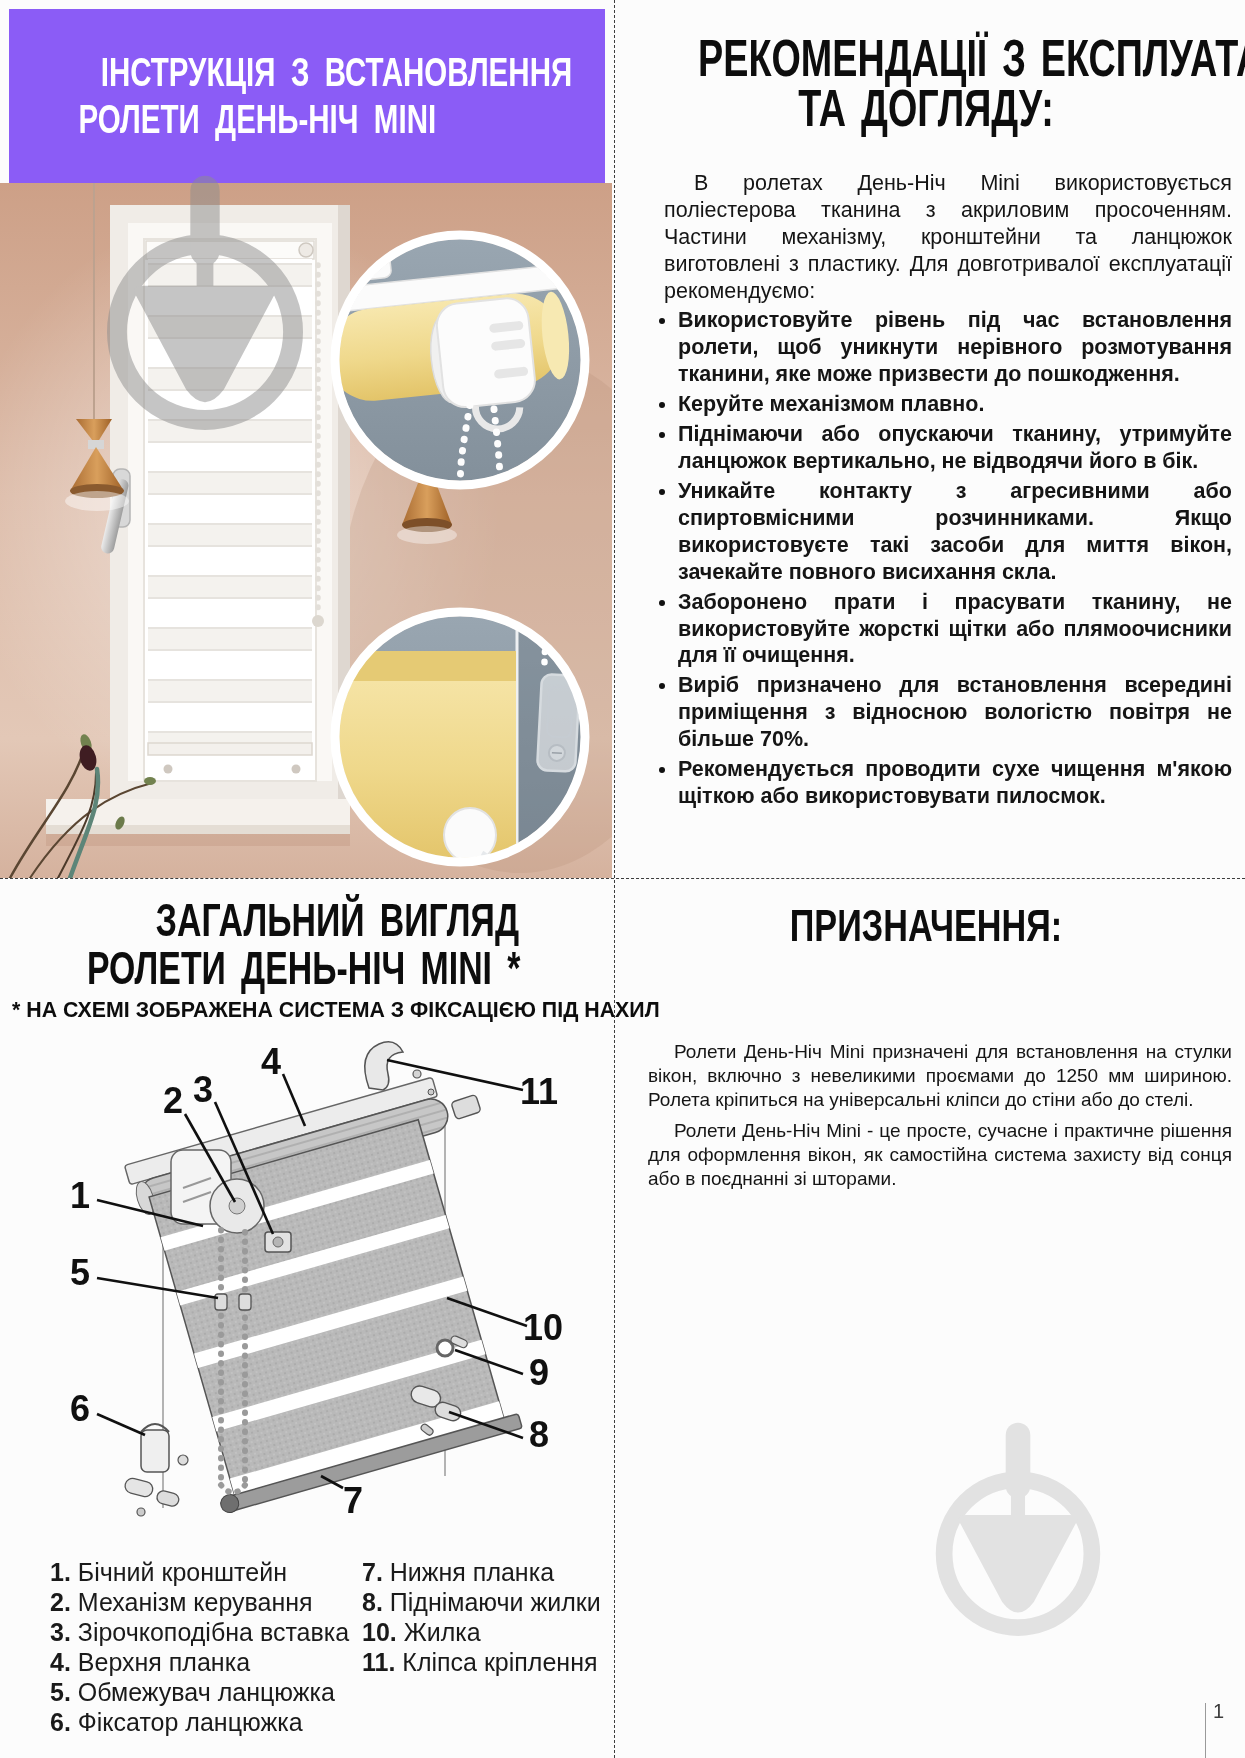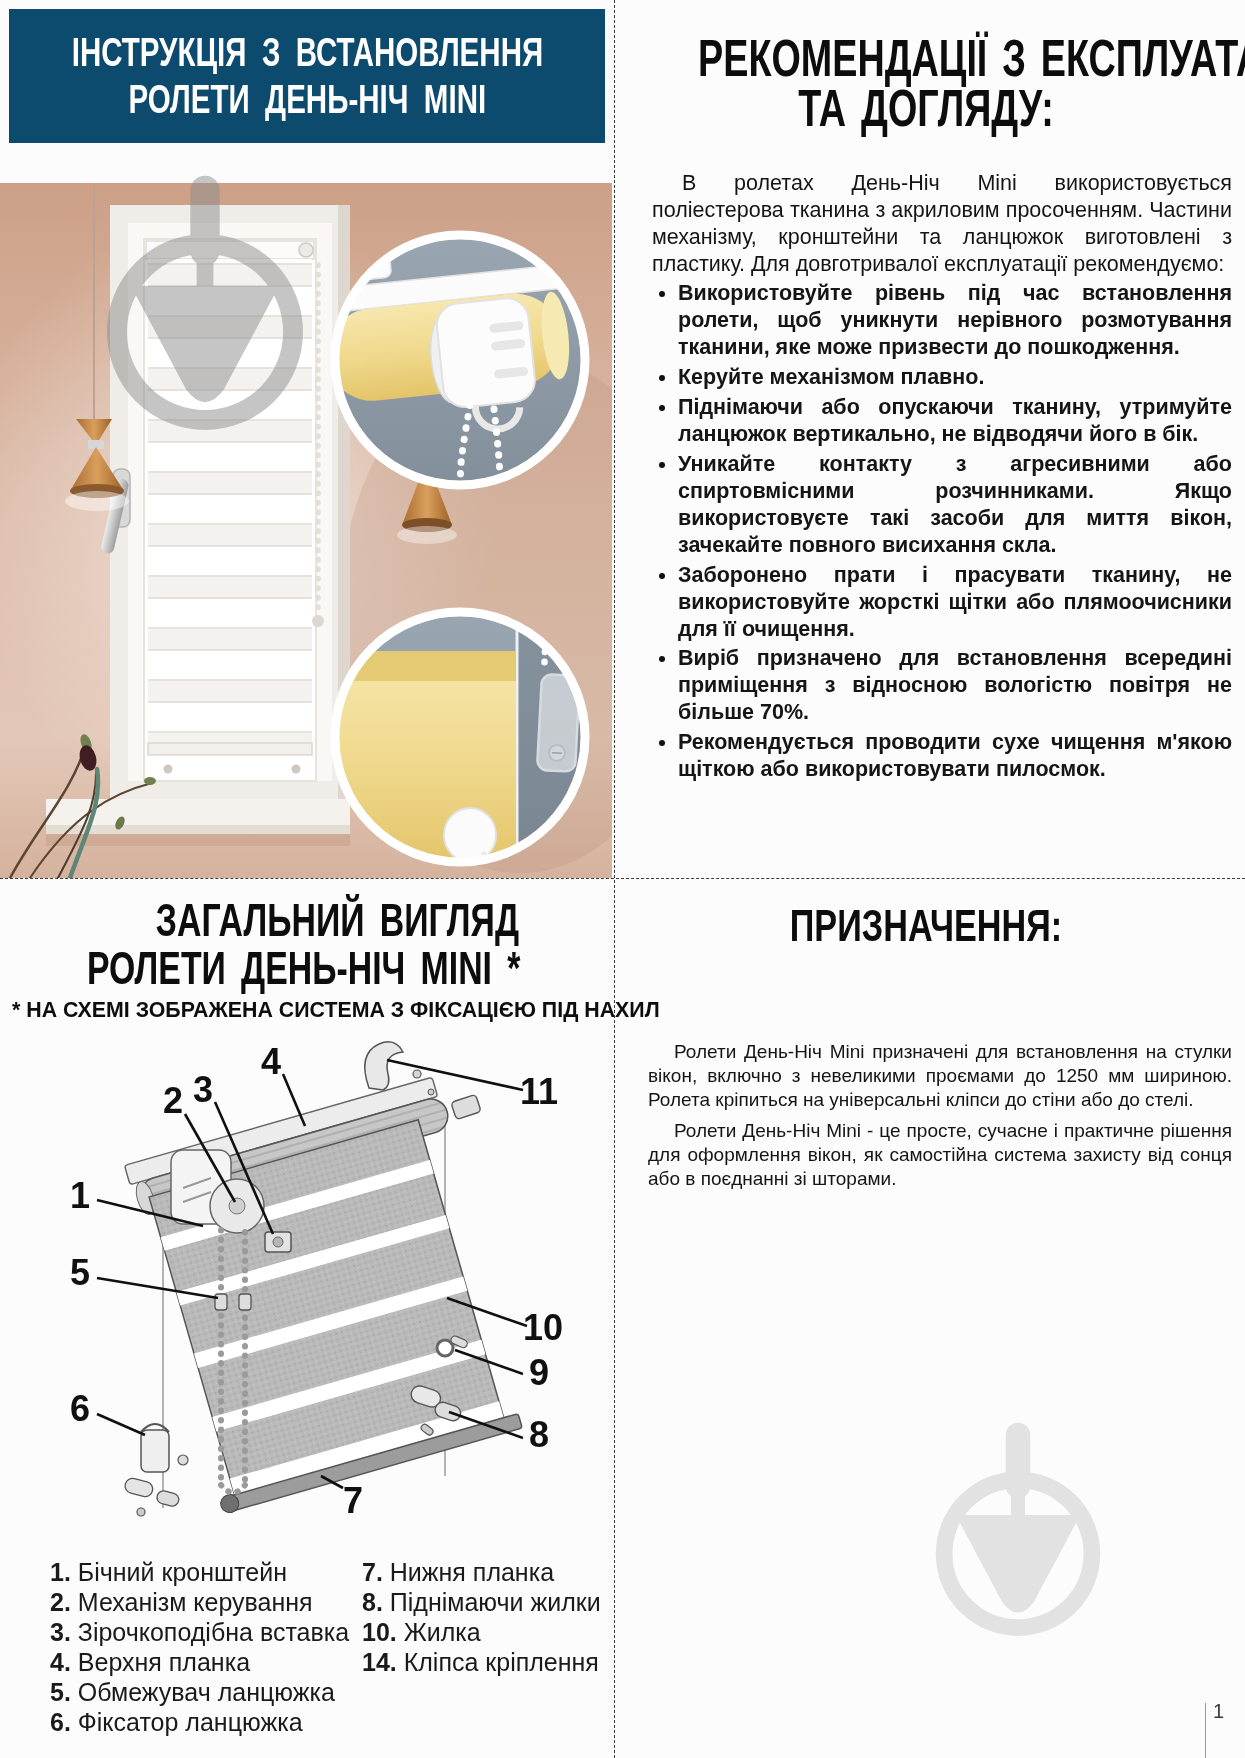--- a/index.html
+++ b/index.html
@@ -7,22 +7,22 @@
     width:1245px;height:1758px;position:relative;overflow:hidden;
     background:#fcfcfc;font-family:"Liberation Sans",sans-serif;color:#141414;
   }
   .abs{position:absolute;}
   
   .v-dash{left:614px;top:0;width:0;height:1758px;border-left:1px dashed #3c3c3c;}
   .h-dash{top:878px;left:0;width:1245px;height:0;border-top:1px dashed #3c3c3c;}
 
   
   .tl-header{
-    left:9px;top:9px;width:596px;height:134px;background:#0c4a6e;
-    display:flex;flex-direction:column;justify-content:center;align-items:center;gap:4px;
+    left:9px;top:9px;width:596px;height:174px;background:#8b5cf6;
+    display:flex;flex-direction:column;justify-content:center;align-items:flex-start;gap:4px;
   }
   .tl-header .hline{
     display:block;color:#ffffff;font-weight:bold;font-size:41px;line-height:1.06;
     white-space:nowrap;transform:scaleX(.72);transform-origin:50% 50%;
     word-spacing:10px;letter-spacing:0px;
   }
 
   
   .tr-title{left:618px;top:34px;width:616px;text-align:center;}
   .tr-title .hline{
@@ -30,21 +30,21 @@
     white-space:nowrap;transform:scaleX(.74);transform-origin:50% 50%;word-spacing:6px;
   }
   .purpose-title{left:618px;top:903px;width:616px;text-align:center;}
   .purpose-title .hline{
     display:block;font-weight:bold;font-size:45px;line-height:1;color:#0d0d0d;
     white-space:nowrap;transform:scaleX(.76);transform-origin:50% 50%;
   }
 
   
   .tr-body{left:648px;top:170px;width:584px;font-size:21.5px;line-height:1.255;color:#151515;}
-  .tr-body p{margin:0 0 2px 4px;text-align:justify;text-indent:30px;}
+  .tr-body p{margin:0 0 2px 16px;text-align:justify;text-indent:30px;}
   .tr-body ul{margin:2px 0 0 0;padding:0 0 0 30px;list-style:disc;}
   .tr-body li{margin:0 0 3px 0;text-align:justify;font-weight:bold;}
   .tr-body li::marker{color:#111;font-size:0.9em;}
 
   .br-body{left:648px;top:1040px;width:584px;font-size:19px;line-height:1.265;color:#151515;}
   .br-body p{margin:0 0 7px 0;text-align:justify;text-indent:26px;}
 
   
   .bl-head{left:3px;top:896px;width:600px;text-align:right;}
   .bl-head .hline{
@@ -381,21 +381,21 @@
   <div class="leg"><b>2.</b> <span>Механізм керування</span></div>
   <div class="leg"><b>3.</b> <span>Зірочкоподібна вставка</span></div>
   <div class="leg"><b>4.</b> <span>Верхня планка</span></div>
   <div class="leg"><b>5.</b> <span>Обмежувач ланцюжка</span></div>
   <div class="leg"><b>6.</b> <span>Фіксатор ланцюжка</span></div>
 </div>
 <div class="abs legend leg-right">
   <div class="leg"><b>7.</b> <span>Нижня планка</span></div>
   <div class="leg"><b>8.</b> <span>Піднімаючи жилки</span></div>
   <div class="leg"><b>10.</b> <span>Жилка</span></div>
-  <div class="leg"><b>14.</b> <span>Кліпса кріплення</span></div>
+  <div class="leg"><b>11.</b> <span>Кліпса кріплення</span></div>
 </div>
 
 <div class="abs purpose-title">
   <span class="hline">ПРИЗНАЧЕННЯ:</span>
 </div>
 <div class="abs br-body">
   <p>Ролети День-Ніч Mini призначені для встановлення на стулки вікон, включно з невеликими проємами до 1250 мм шириною. Ролета кріпиться на універсальні кліпси до стіни або до стелі.</p>
   <p>Ролети День-Ніч Mini - це просте, сучасне і практичне рішення для оформлення вікон, як самостійна система захисту від сонця або в поєднанні зі шторами.</p>
 </div>
 

